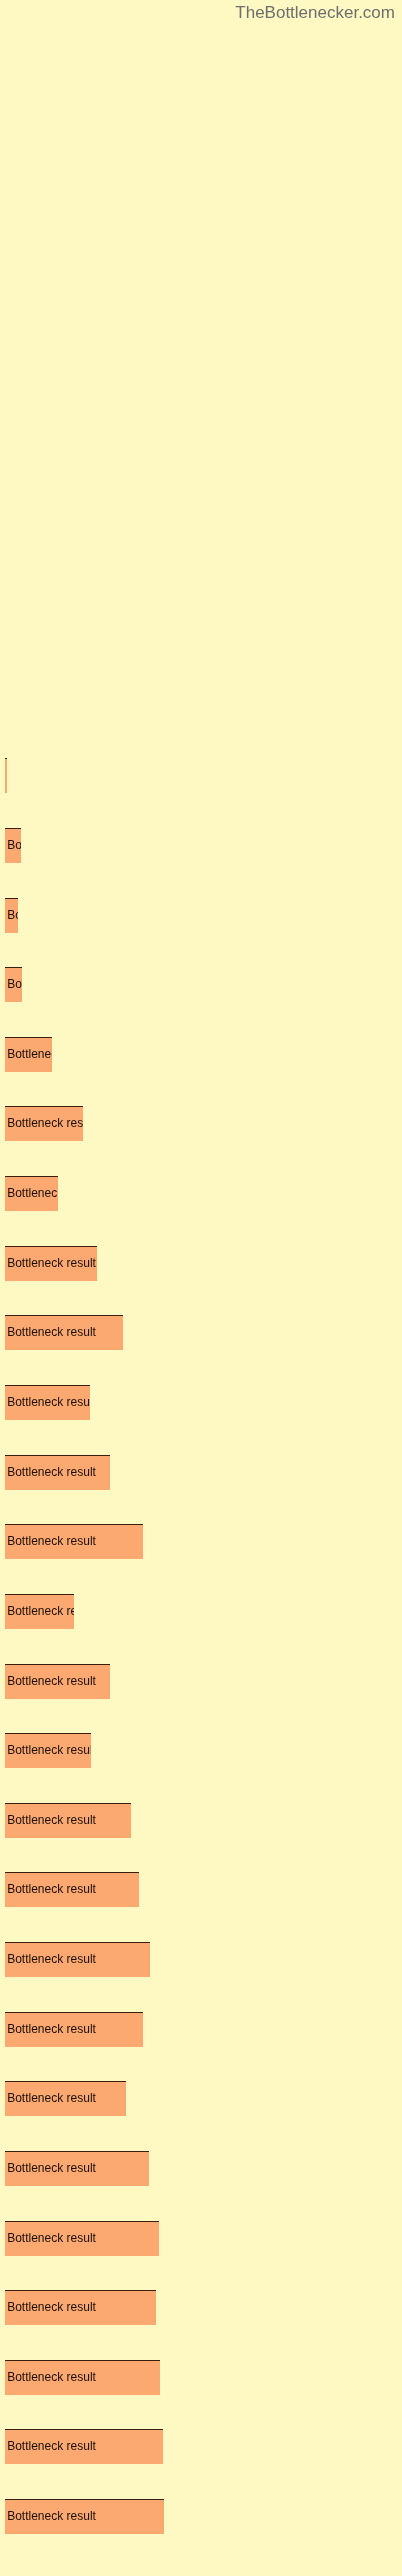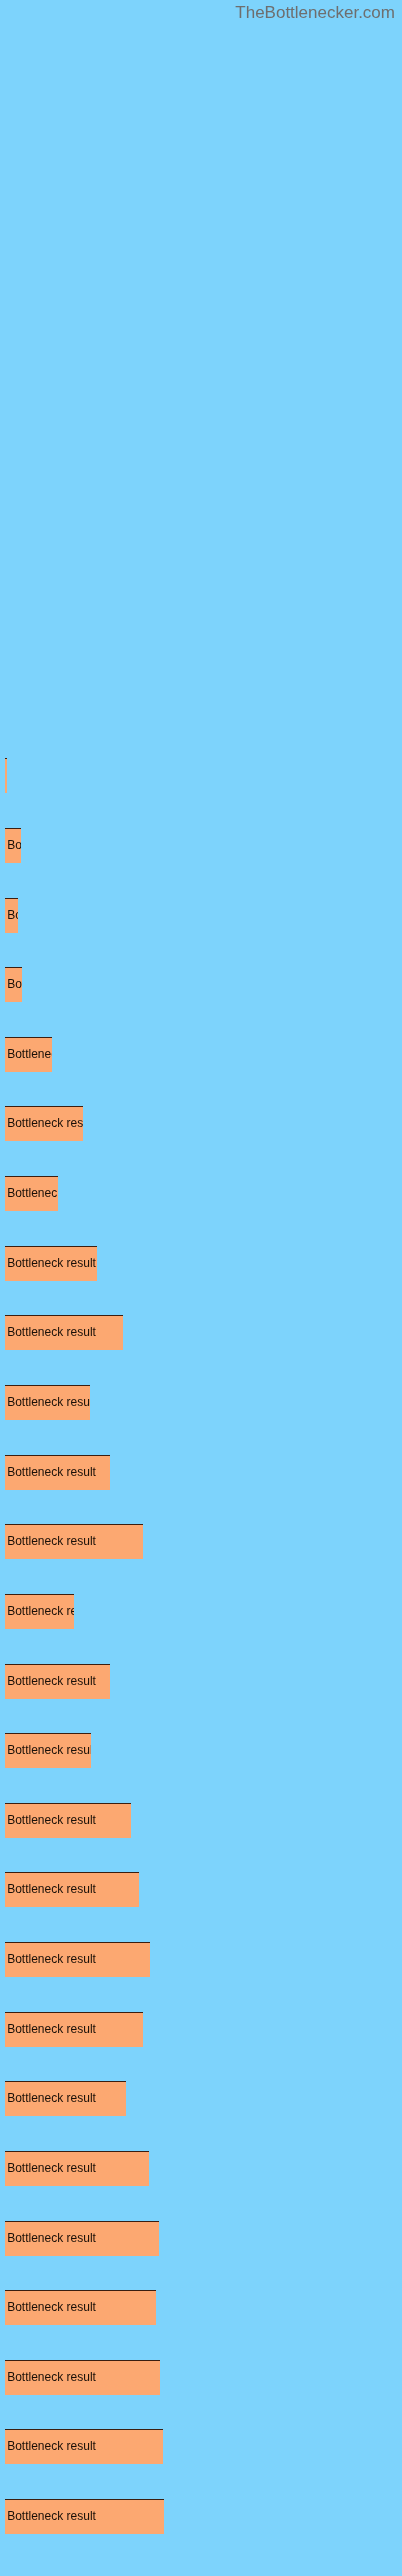--- a/index.html
+++ b/index.html
@@ -14,21 +14,21 @@
     position: relative;
     overflow: hidden;
     font-family: "Liberation Sans", sans-serif;
   }
   #chart-root {
     position: absolute;
     left: 0;
     top: 0;
     width: 403px;
     height: 2576px;
-    background: #7dd3fc;
+    background: #fef9c3;
   }
   .watermark {
     position: absolute;
     right: 8px;
     top: 1.6px;
     font-family: "Liberation Sans", sans-serif;
     font-size: 17px;
     color: #6e6e6e;
     letter-spacing: 0px;
     white-space: nowrap;

